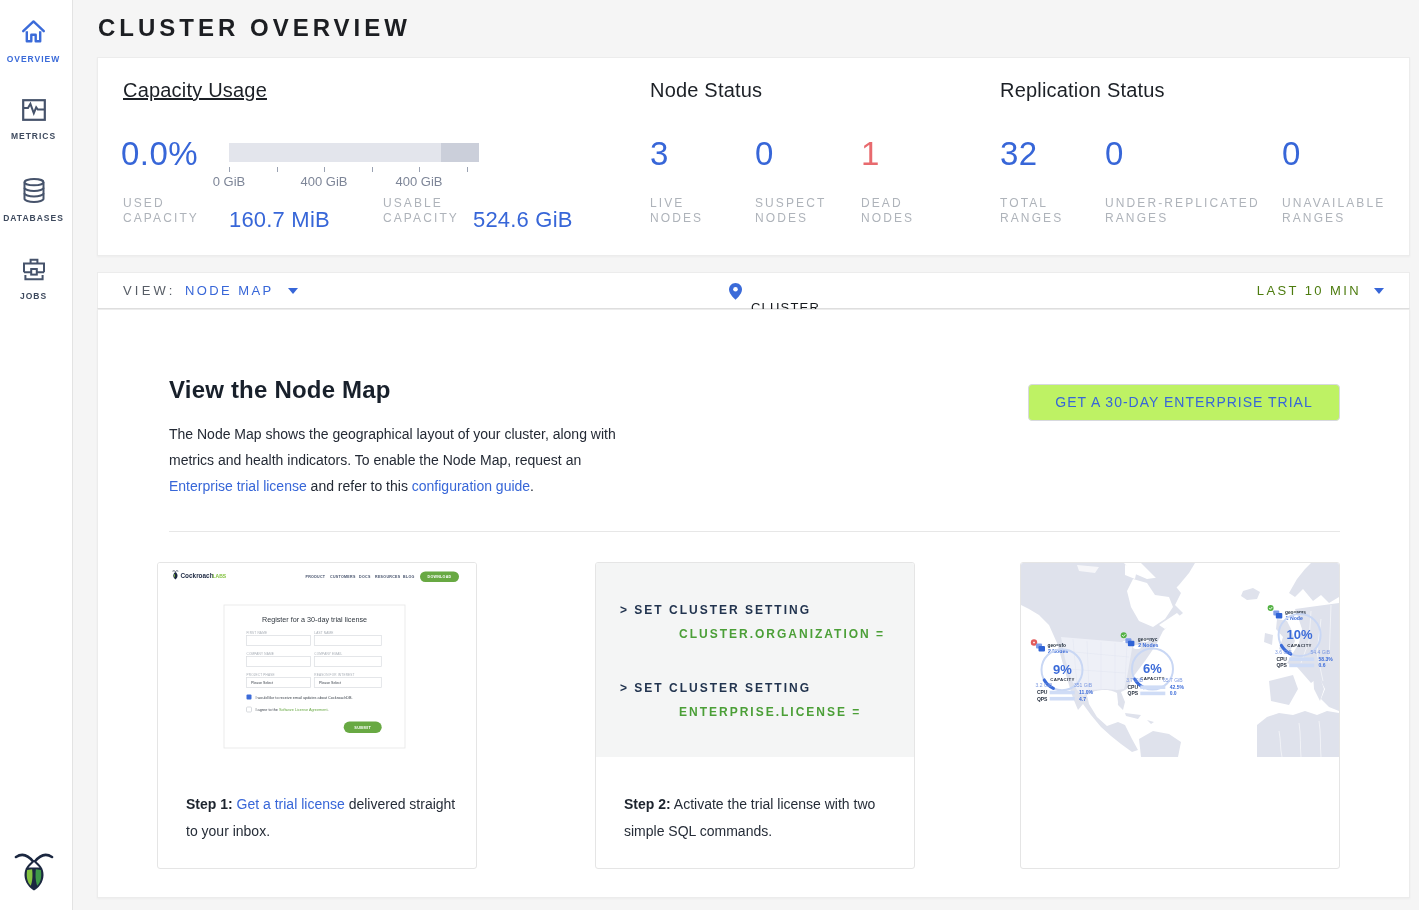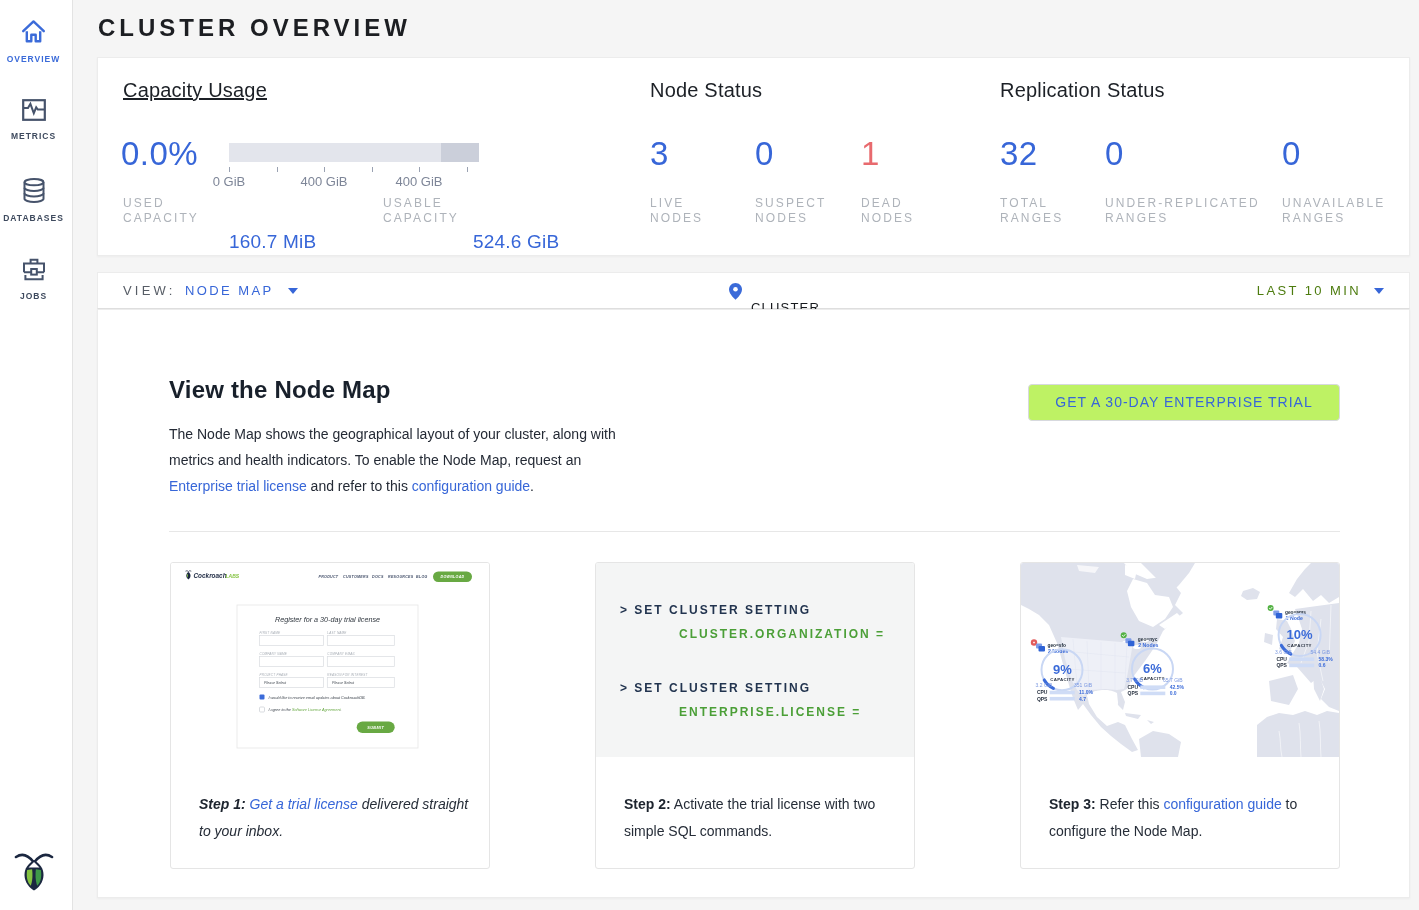--- a/index.html
+++ b/index.html
@@ -17,21 +17,21 @@
 h1.pagetitle { position:absolute; left:25px; top:14px; font-size:24px; font-weight:bold; letter-spacing:4.0px; color:#1c1e22; }
 
 .whitebox { background:#fff; border:1px solid #ececec; box-shadow:0 1px 2px rgba(0,0,0,0.04); }
 
 
 #summary { position:absolute; left:24px; top:57px; width:1313px; height:199px; }
 .sec-title { position:absolute; font-size:20px; color:#1c2026; letter-spacing:0.2px; }
 .bignum { position:absolute; font-size:33px; color:#3766d8; letter-spacing:0.5px; }
 .bignum.red { color:#e86a6e; }
 .statlabel { position:absolute; font-size:12px; letter-spacing:2.1px; color:#aeb3ba; line-height:15.2px; }
-.statval { position:absolute; font-size:19px; color:#3766d8; letter-spacing:0.2px;margin-top:24px; }
+.statval { position:absolute; font-size:22px; color:#3766d8; letter-spacing:0.2px; }
 
 
 #capbar { position:absolute; left:131px; top:85px; width:250px; height:19px; background:#e3e5ec; }
 #capbar .seg { position:absolute; right:0; top:0; width:38px; height:19px; background:#cbcfda; }
 .tick { position:absolute; top:109px; width:1px; height:5px; background:#9aa2b2; }
 .axislabel { position:absolute; top:116px; font-size:13px; color:#7e8698; width:60px; text-align:center; }
 
 
 #toolbar { position:absolute; left:24px; top:272px; width:1313px; height:37px; background:#fff; border:1px solid #ececec; border-bottom:1px solid #dedede; }
 .tb-txt { font-size:13px; letter-spacing:2.4px; }
@@ -157,21 +157,21 @@
     <span class="tb-txt" style="position:absolute; right:48px; top:10px; color:#4d7c0f;">LAST 10 MIN</span>
       <span class="caret" style="position:absolute; right:25px; top:15px;"></span>
   </div>
 
   <div id="panel" class="whitebox">
     <h2>View the Node Map</h2>
     <div class="desc">The Node Map shows the geographical layout of your cluster, along with<br>metrics and health indicators. To enable the Node Map, request an<br><a class="blue" href="#">Enterprise trial license</a> and refer to this <a class="blue" href="#">configuration guide</a>.</div>
     <div id="trialbtn">GET A 30-DAY ENTERPRISE TRIAL</div>
     <hr class="sep">
 
-    <div class="stepcard" style="left:72px;font-style:italic;">
+    <div class="stepcard" style="left:59px;">
       <div class="media minisite" id="minisite">
       <svg width="318" height="194" viewBox="0 0 318 194">
 
         <g>
           <path d="M14.5 8.2 Q16.2 7 17.4 8.6 Q18.6 7 20.3 8.2" fill="none" stroke="#1b2740" stroke-width="0.7"></path>
           <path d="M17.4 9 C15.9 10 15.3 11.2 15.3 12.8 C15.3 14.5 16.5 15.9 17.4 16.4 C18.3 15.9 19.5 14.5 19.5 12.8 C19.5 11.2 18.9 10 17.4 9 Z" fill="#1b2740"></path>
           <path d="M16.1 11.3 C15.9 12.6 16.1 13.8 16.8 14.7 C17.1 13.9 17.1 12.3 16.8 11.1 Z" fill="#84c341"></path>
           <text x="22.5" y="15" font-size="6.4" font-weight="bold" fill="#1b2740">Cockroach</text>
           <text x="54.5" y="15" font-size="5" font-weight="bold" fill="#84c341">LABS</text>
           <g font-size="3.6" font-weight="bold" fill="#44506a" letter-spacing="0.3">
@@ -346,16 +346,15 @@
           <text x="309" y="90.8" font-size="5" fill="#7a97e0" text-anchor="end">54.4 GiB</text>
           <text x="255.4" y="98" font-size="5" font-weight="bold" fill="#2a3342">CPU</text>
           <rect x="268.2" y="94.4" width="25" height="3.6" fill="#cfdcf6"></rect>
           <text x="297.6" y="98" font-size="5" font-weight="bold" fill="#3b6bd9">58.3%</text>
           <text x="255.4" y="104.2" font-size="5" font-weight="bold" fill="#2a3342">QPS</text>
           <rect x="268.2" y="100.6" width="25" height="3.6" fill="#cfdcf6"></rect>
           <text x="297.6" y="104.2" font-size="5" font-weight="bold" fill="#3b6bd9">0.6</text>
         </g>
       </svg>
       </div>
-      <div class="steptext"><b>Step 3:</b> Refer this <a class="blue" href="#">configuration guide</a> to<br>configure the Node Map.</div>
     </div>
   </div>
 </div>
 
 </body></html>

